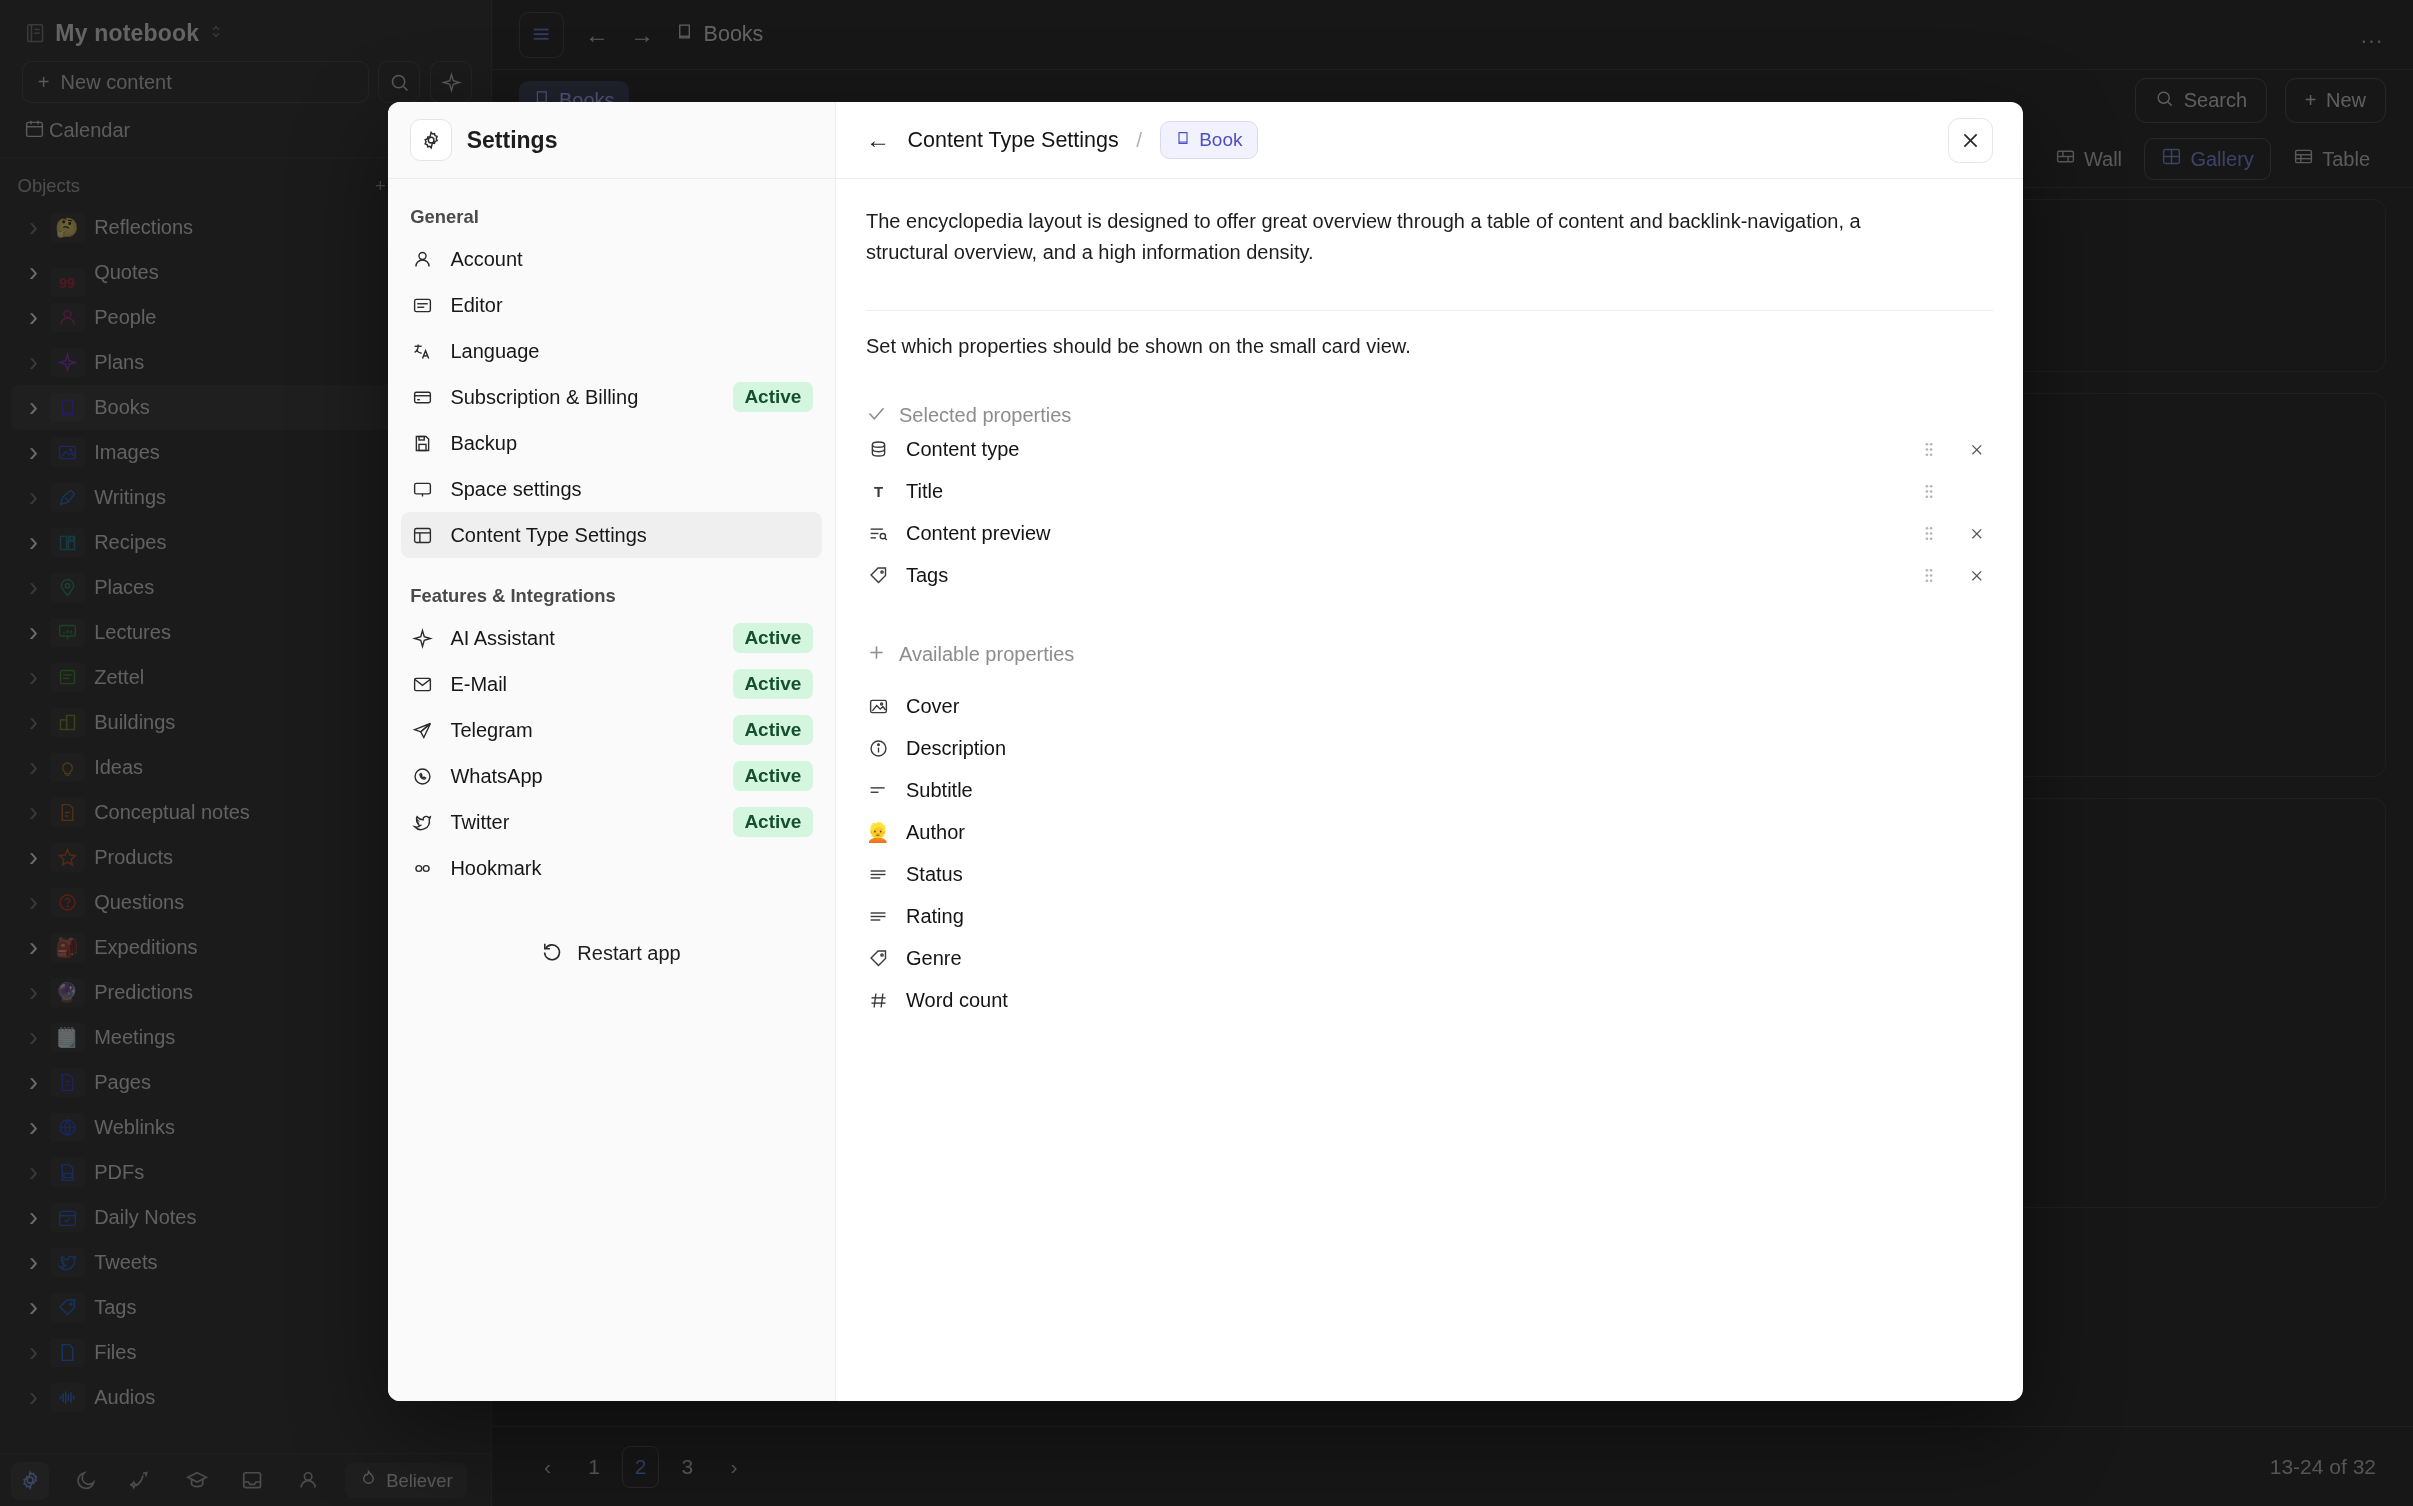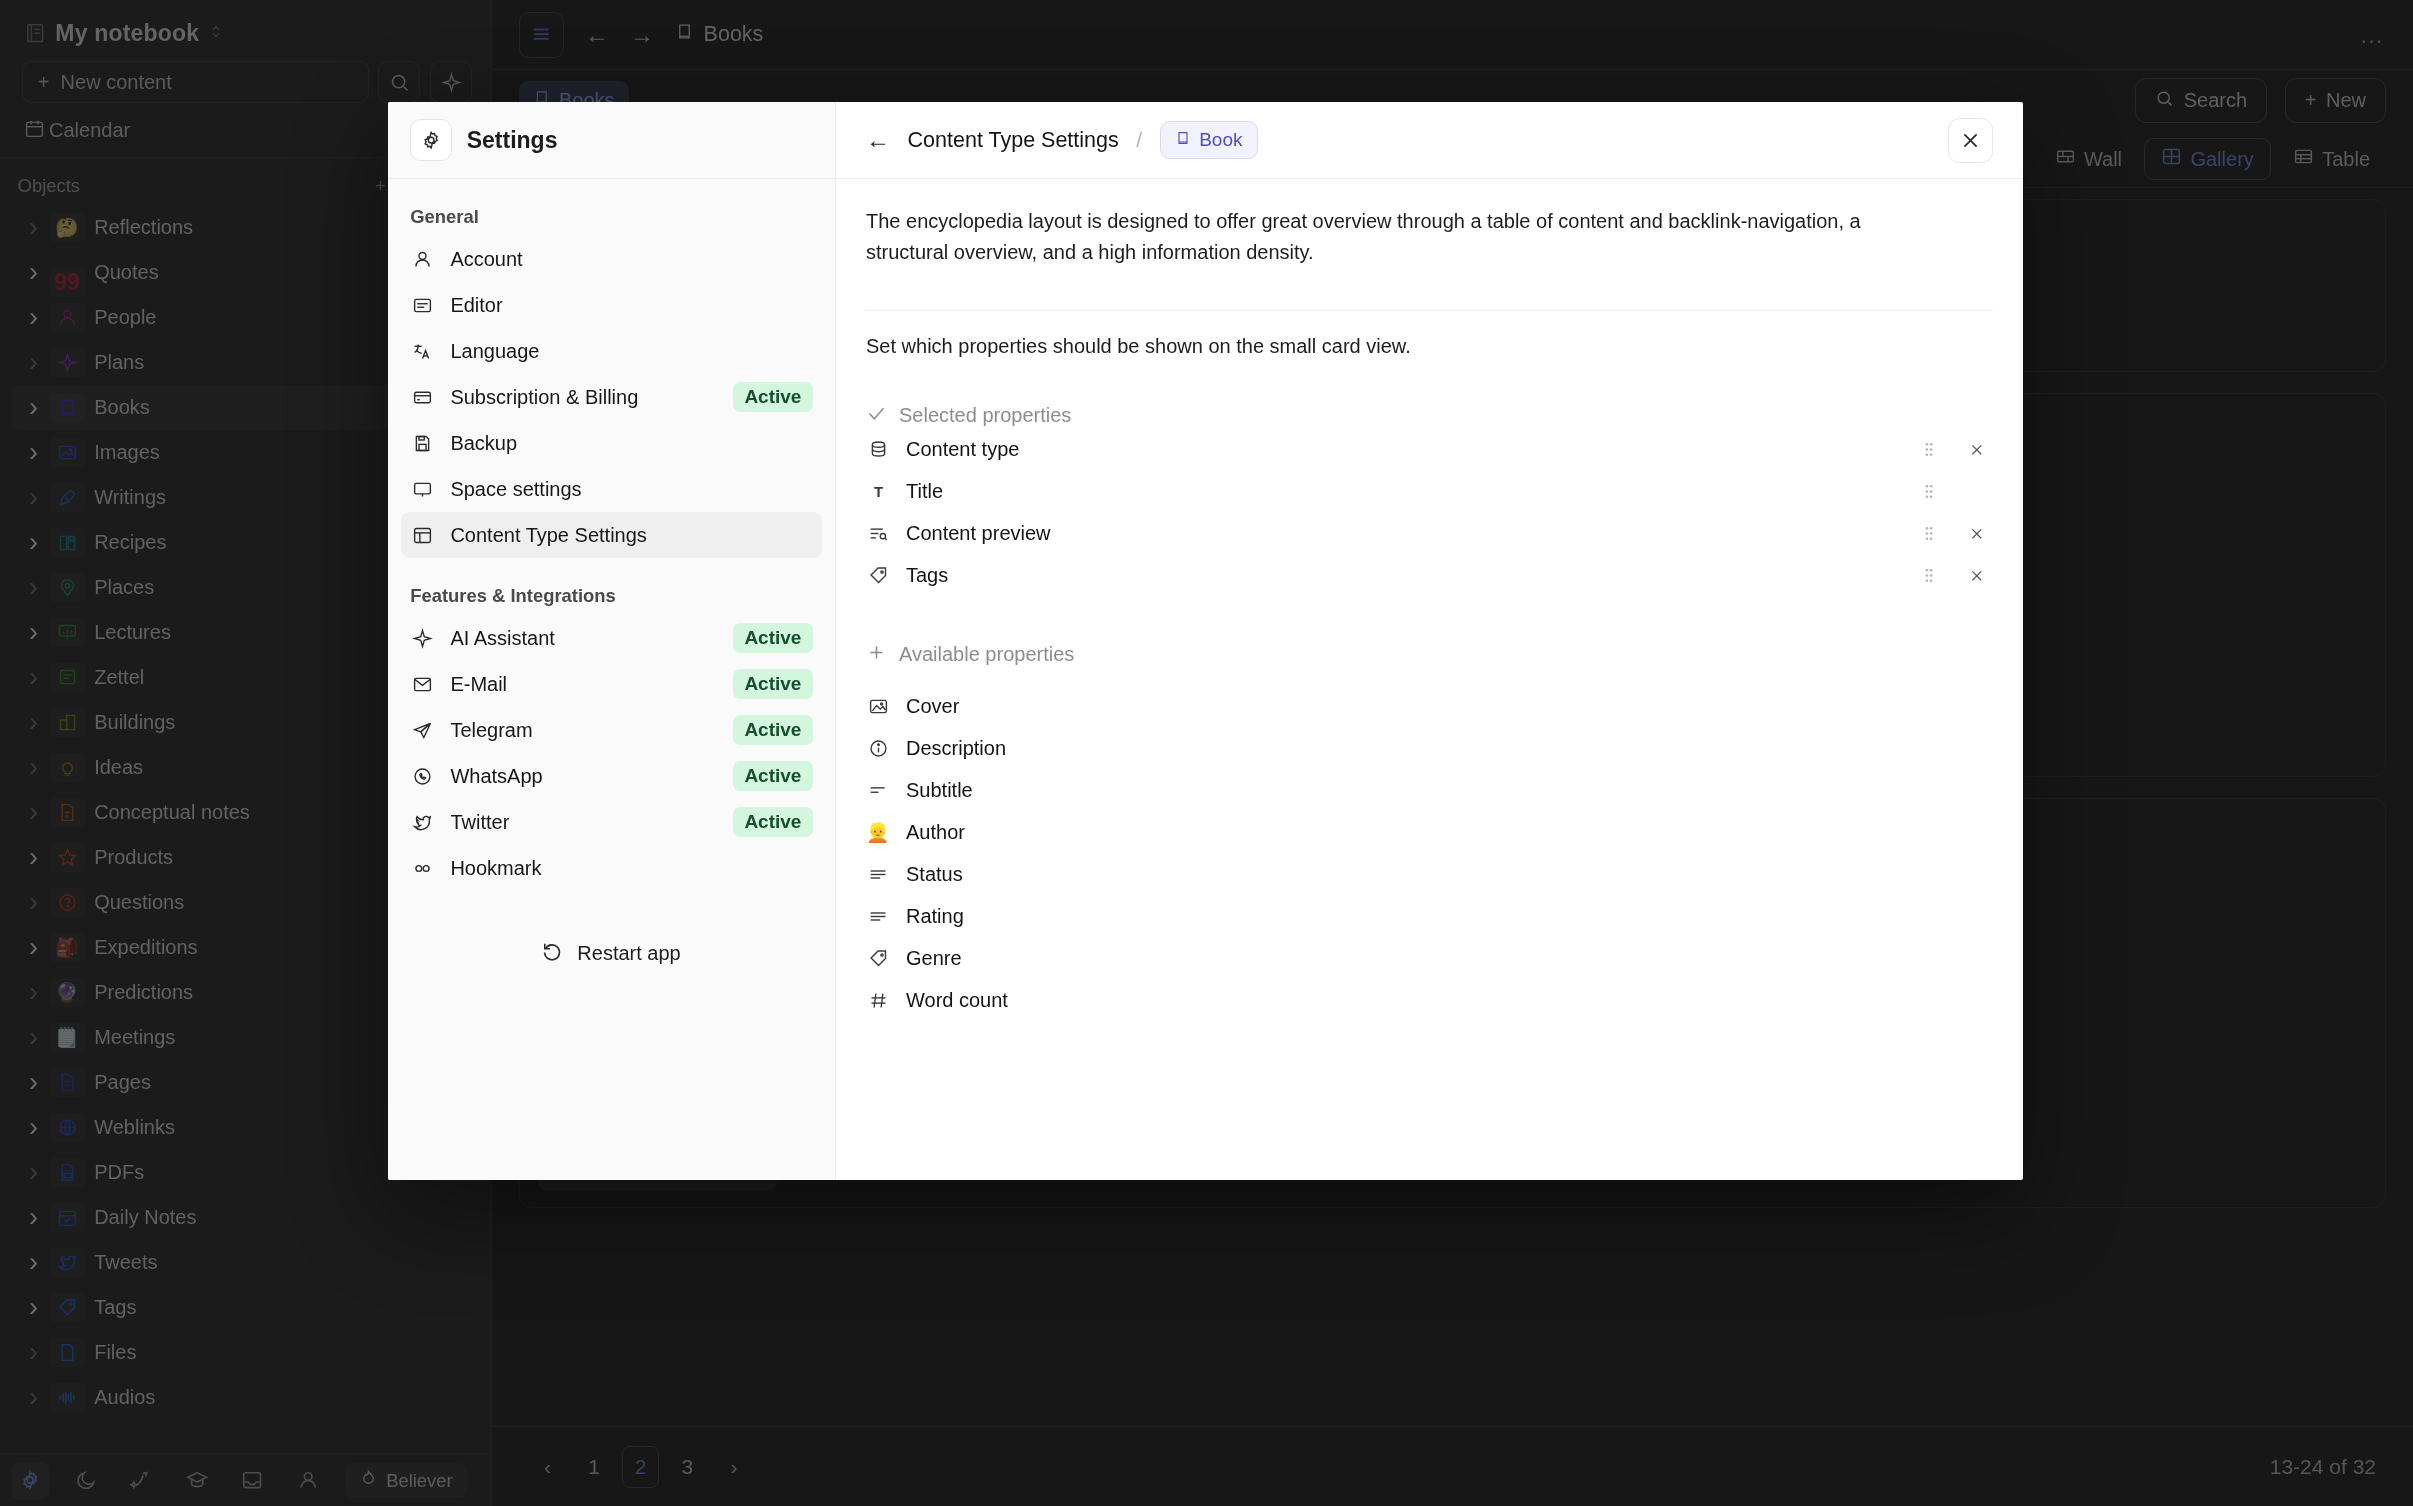--- a/index.html
+++ b/index.html
@@ -147,22 +147,22 @@
     color:#a4a4a4;font-size:21px;border-radius:8px;}
   .pg.sel{border:0.8px solid #4d4d4d;color:#5f76c4;}
   #bg-pagination .spacer{flex:1;}
   #pg-count{color:#9d9d9d;font-size:21px;}
 
   
   #scrim{ position:absolute; inset:0; background:rgba(0,0,0,0.46); }
 
   
   #modal{
-    position:absolute; left:388px; top:102px; width:1635px; height:1078px;
-    background:#ffffff; border-radius:2px; overflow:hidden;
+    position:absolute; left:388px; top:102px; width:1635px; height:1299px;
+    background:#ffffff; border-radius:12px; overflow:hidden;
     display:flex; box-shadow:0 32px 96px rgba(0,0,0,.45);
   }
   
   #mpane{
     width:448px; background:#fafafa; border-right:0.8px solid #ececec;
     display:flex; flex-direction:column;
   }
   #mpane-head{
     height:77px; display:flex; align-items:center; gap:14.4px; padding:0 22.3px;
     border-bottom:0.8px solid #ececec;
@@ -292,21 +292,21 @@
     </div>
 
     <div class="obj-list" id="obj-list">
         <div class="obj-item">
           <span class="chev" style="font-size: 27px;">›</span>
           <span class="obj-ic" style="background: rgba(255, 255, 255, 0.03); filter: saturate(0.55) brightness(0.8);">🤔</span>
           <span class="obj-label">Reflections</span>
         </div>
         <div class="obj-item">
           <span class="chev on" style="font-size: 27px;">›</span>
-          <span class="obj-ic" style="background: rgba(255, 255, 255, 0.03); color: rgb(155, 43, 63); font-weight: 700; font-size: 23px; margin-top: 20px;">99</span>
+          <span class="obj-ic" style="background: rgba(255, 255, 255, 0.03); color: rgb(155, 43, 63); font-weight: 700; font-size: 14px; margin-top: 20px;">99</span>
           <span class="obj-label">Quotes</span>
         </div>
         <div class="obj-item">
           <span class="chev on" style="font-size: 27px;">›</span>
           <span class="obj-ic" style="background: rgba(255, 255, 255, 0.03);">
             <svg width="21" height="21" viewBox="0 0 24 24" fill="none" stroke="#8d2f6b" stroke-width="1.6">
               <circle cx="12" cy="8" r="4"></circle>
               <path d="M4.5 20a7.5 7.5 0 0 1 15 0"></path>
             </svg>
           </span>

